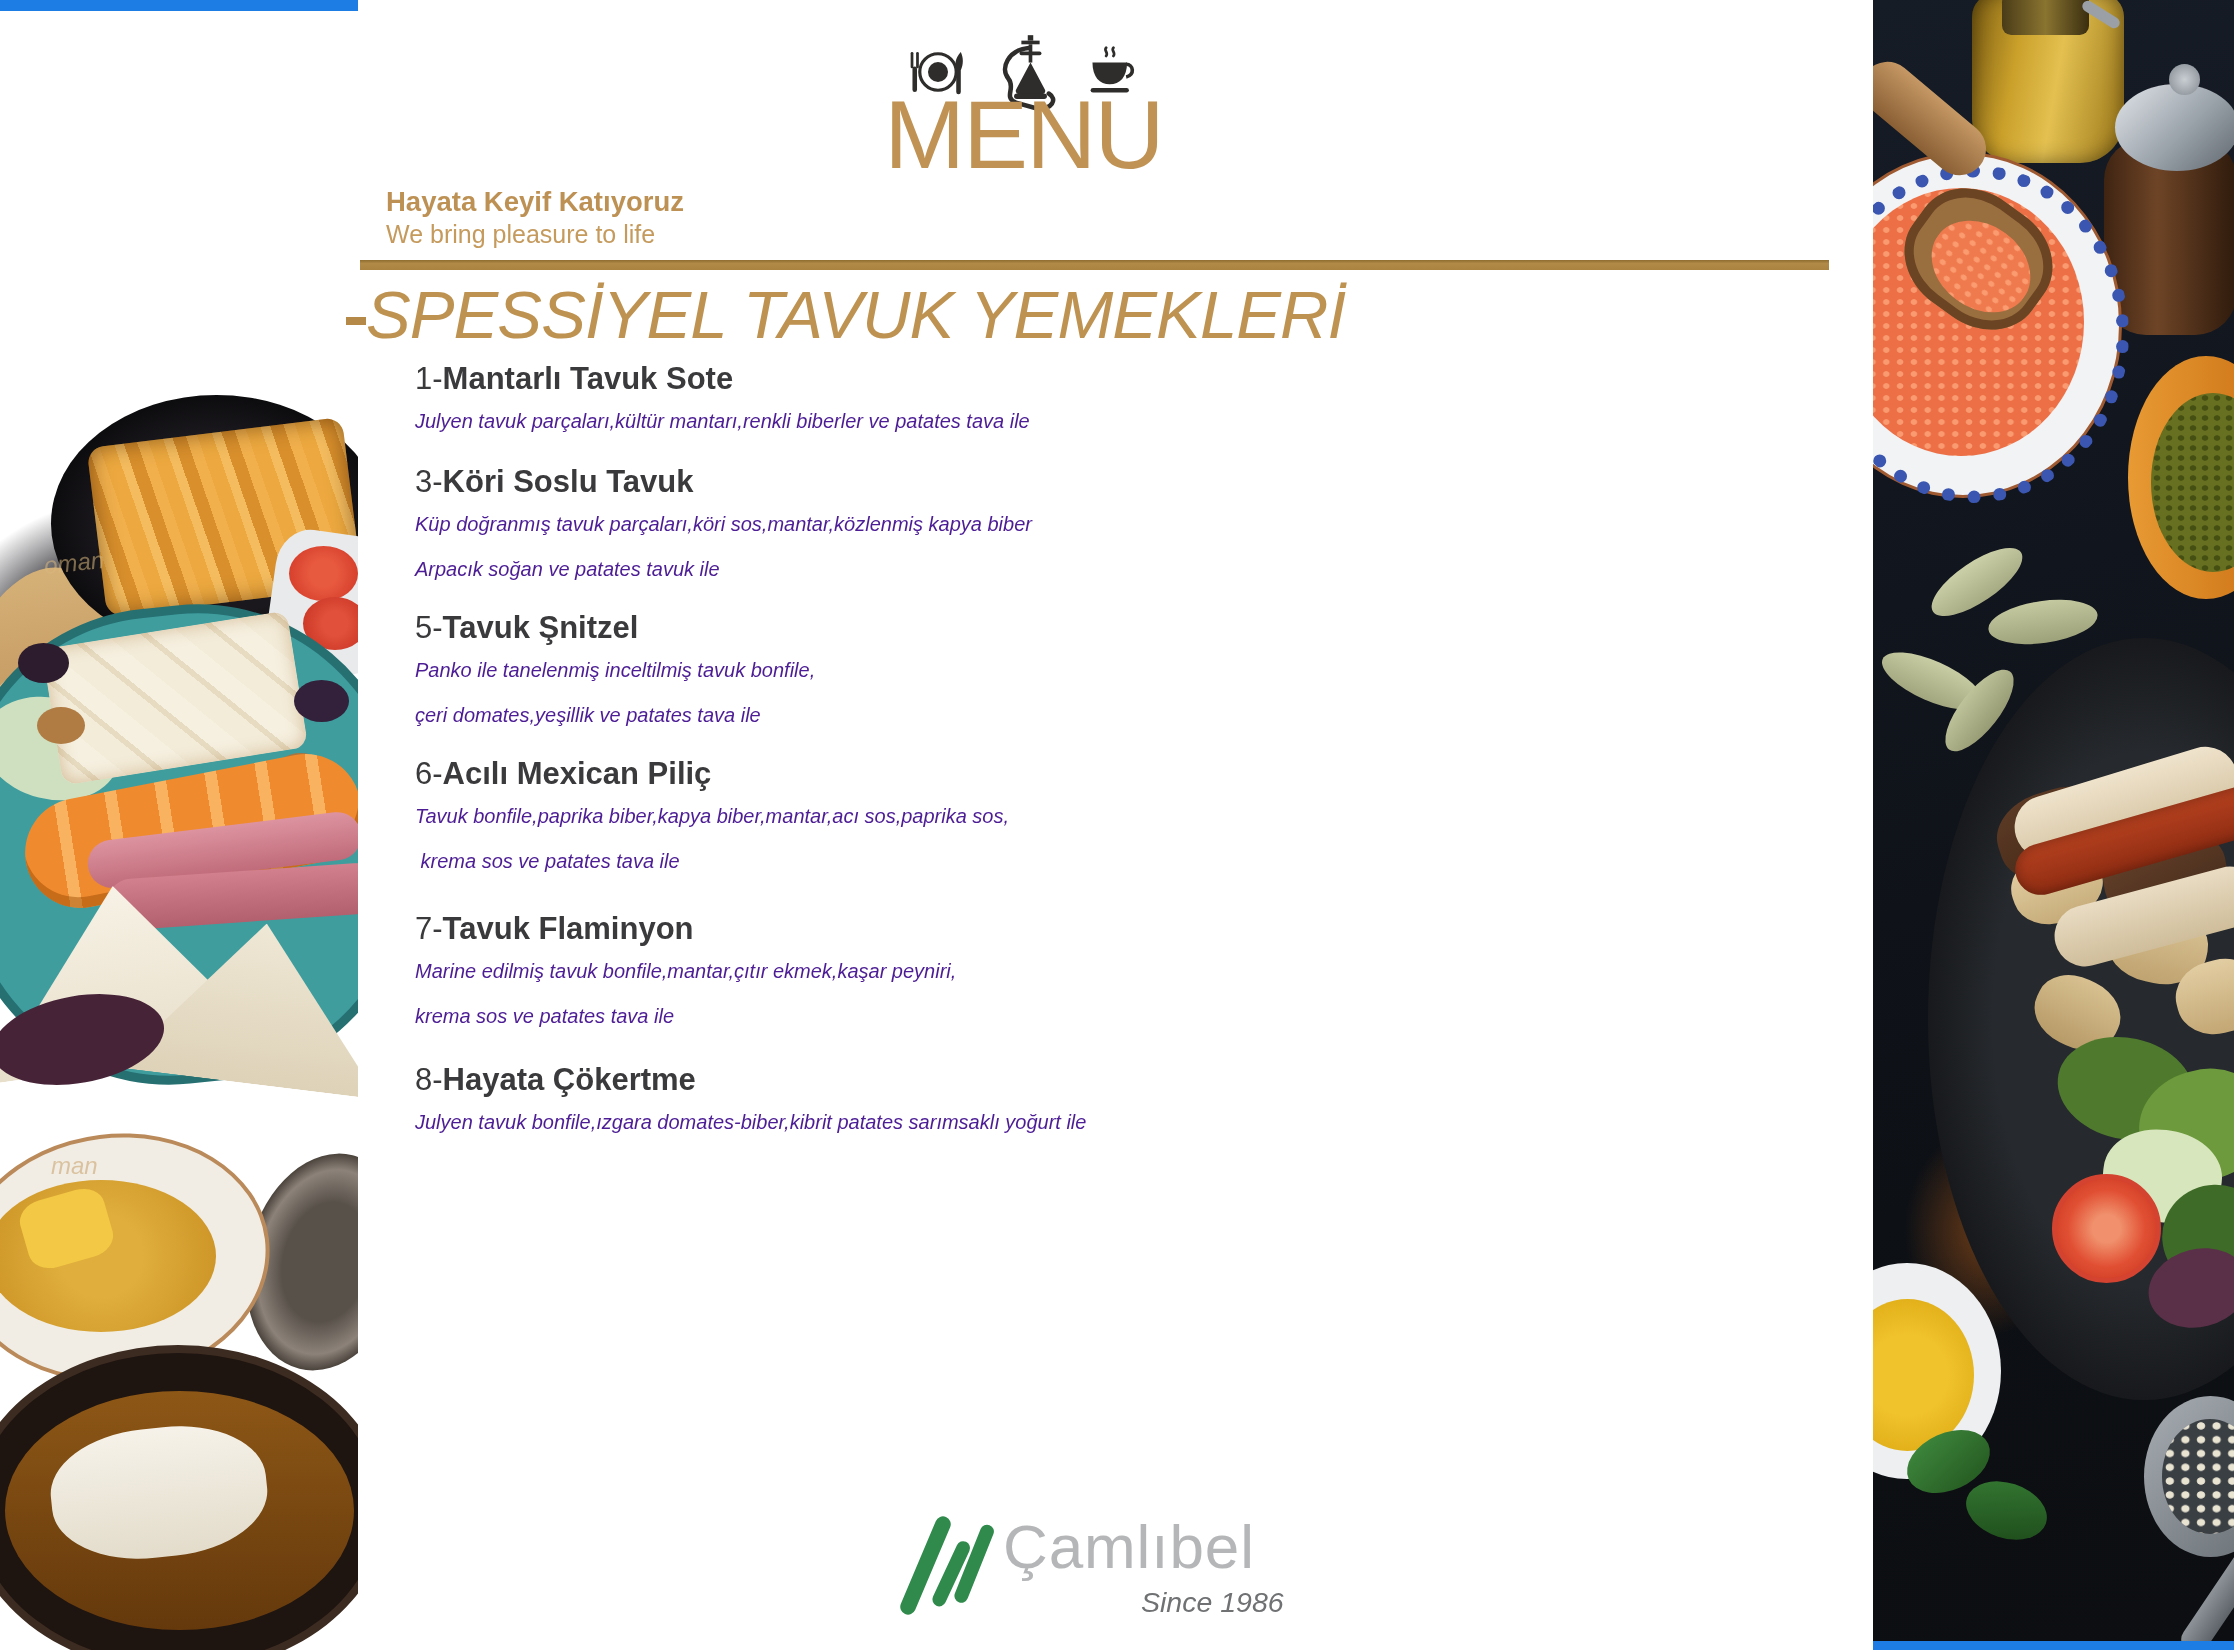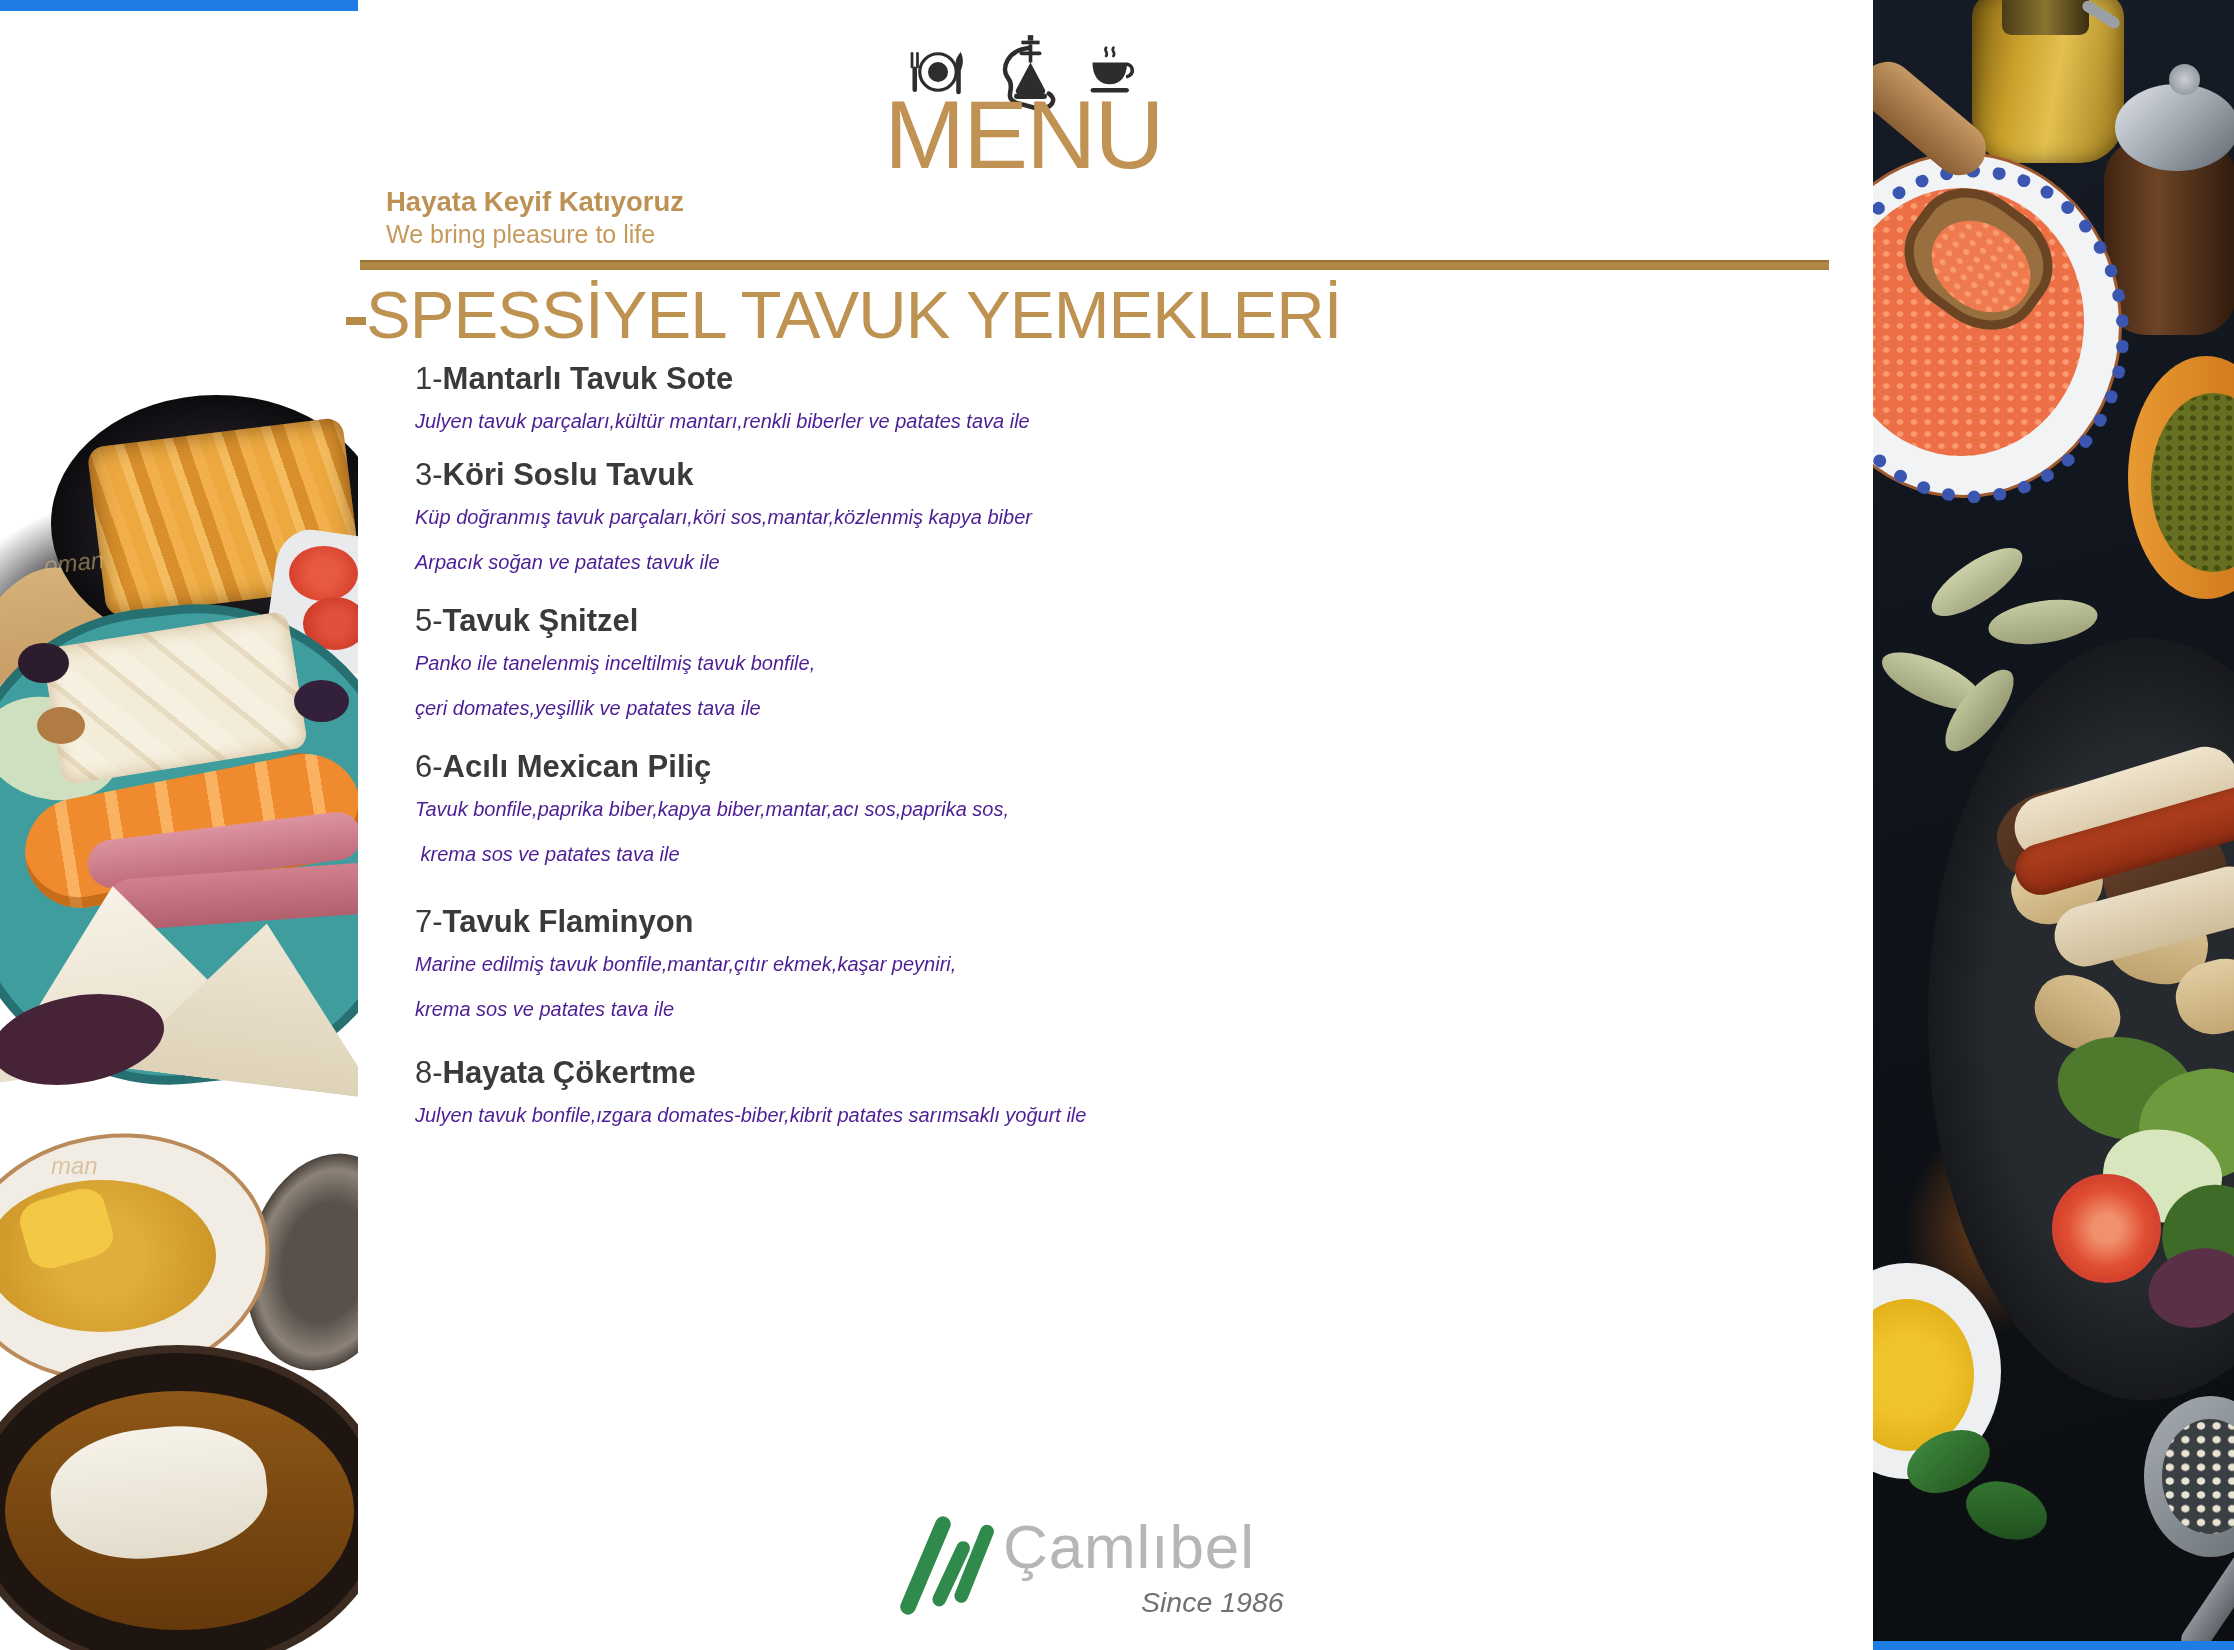--- a/index.html
+++ b/index.html
@@ -15,25 +15,25 @@
   
   .icon-row svg { display:block; }
   .menu-title { position:absolute; left:826px; top:84px; width:395px; text-align:center;
                 font-size:97px; line-height:1.05; letter-spacing:-1.8px; color:#c09355; font-weight:400; }
   .tagline1 { position:absolute; left:386px; top:186px; font-size:27.5px; font-weight:bold; color:#bd9154;text-align:center; }
   .tagline2 { position:absolute; left:386px; top:220px; font-size:25px; color:#c59a5d; }
   .gold-rule { position:absolute; left:360px; top:260px; width:1469px; height:10px;
                background:linear-gradient(180deg,#8f6c30 0%,#b08a46 35%,#a9833f 100%); }
   .section-dash { position:absolute; left:346px; top:317px; width:20px; height:8.3px; background:#b58a49; }
   .section-title { position:absolute; left:366px; top:276px; font-size:67px; letter-spacing:-0.9px;
-                   color:#be9251; white-space:nowrap; }
+                   color:#be9251; white-space:nowrap;font-style:italic; }
 
   .menu-list { position:absolute; left:415px; top:359px; width:1442px; }
   .menu-item { margin-bottom:15.6px; }
-  .menu-item:nth-child(1){ margin-bottom:11px; }
+  .menu-item:nth-child(1){ margin-bottom:18px; }
   .menu-item:nth-child(3){ margin-bottom:16.5px; }
   .menu-item:nth-child(4){ margin-bottom:25px; }
   .menu-item:nth-child(5){ margin-bottom:21px; }
   .menu-item:nth-child(6){ margin-bottom:13px; }
   .menu-item:nth-child(7){ margin-bottom:3.7px; }
   .item-title { font-size:31px; line-height:40px; color:#3a3a3c; white-space:pre-wrap; }
   .item-title .b { font-weight:bold; }
   .item-desc { font-size:20px; line-height:45px; font-style:italic; color:#4c1d95; white-space:pre-wrap; }
 
   .brand-logo-text { position:absolute; left:1003px; top:1511px; font-size:62px; color:#b4b6b8;

